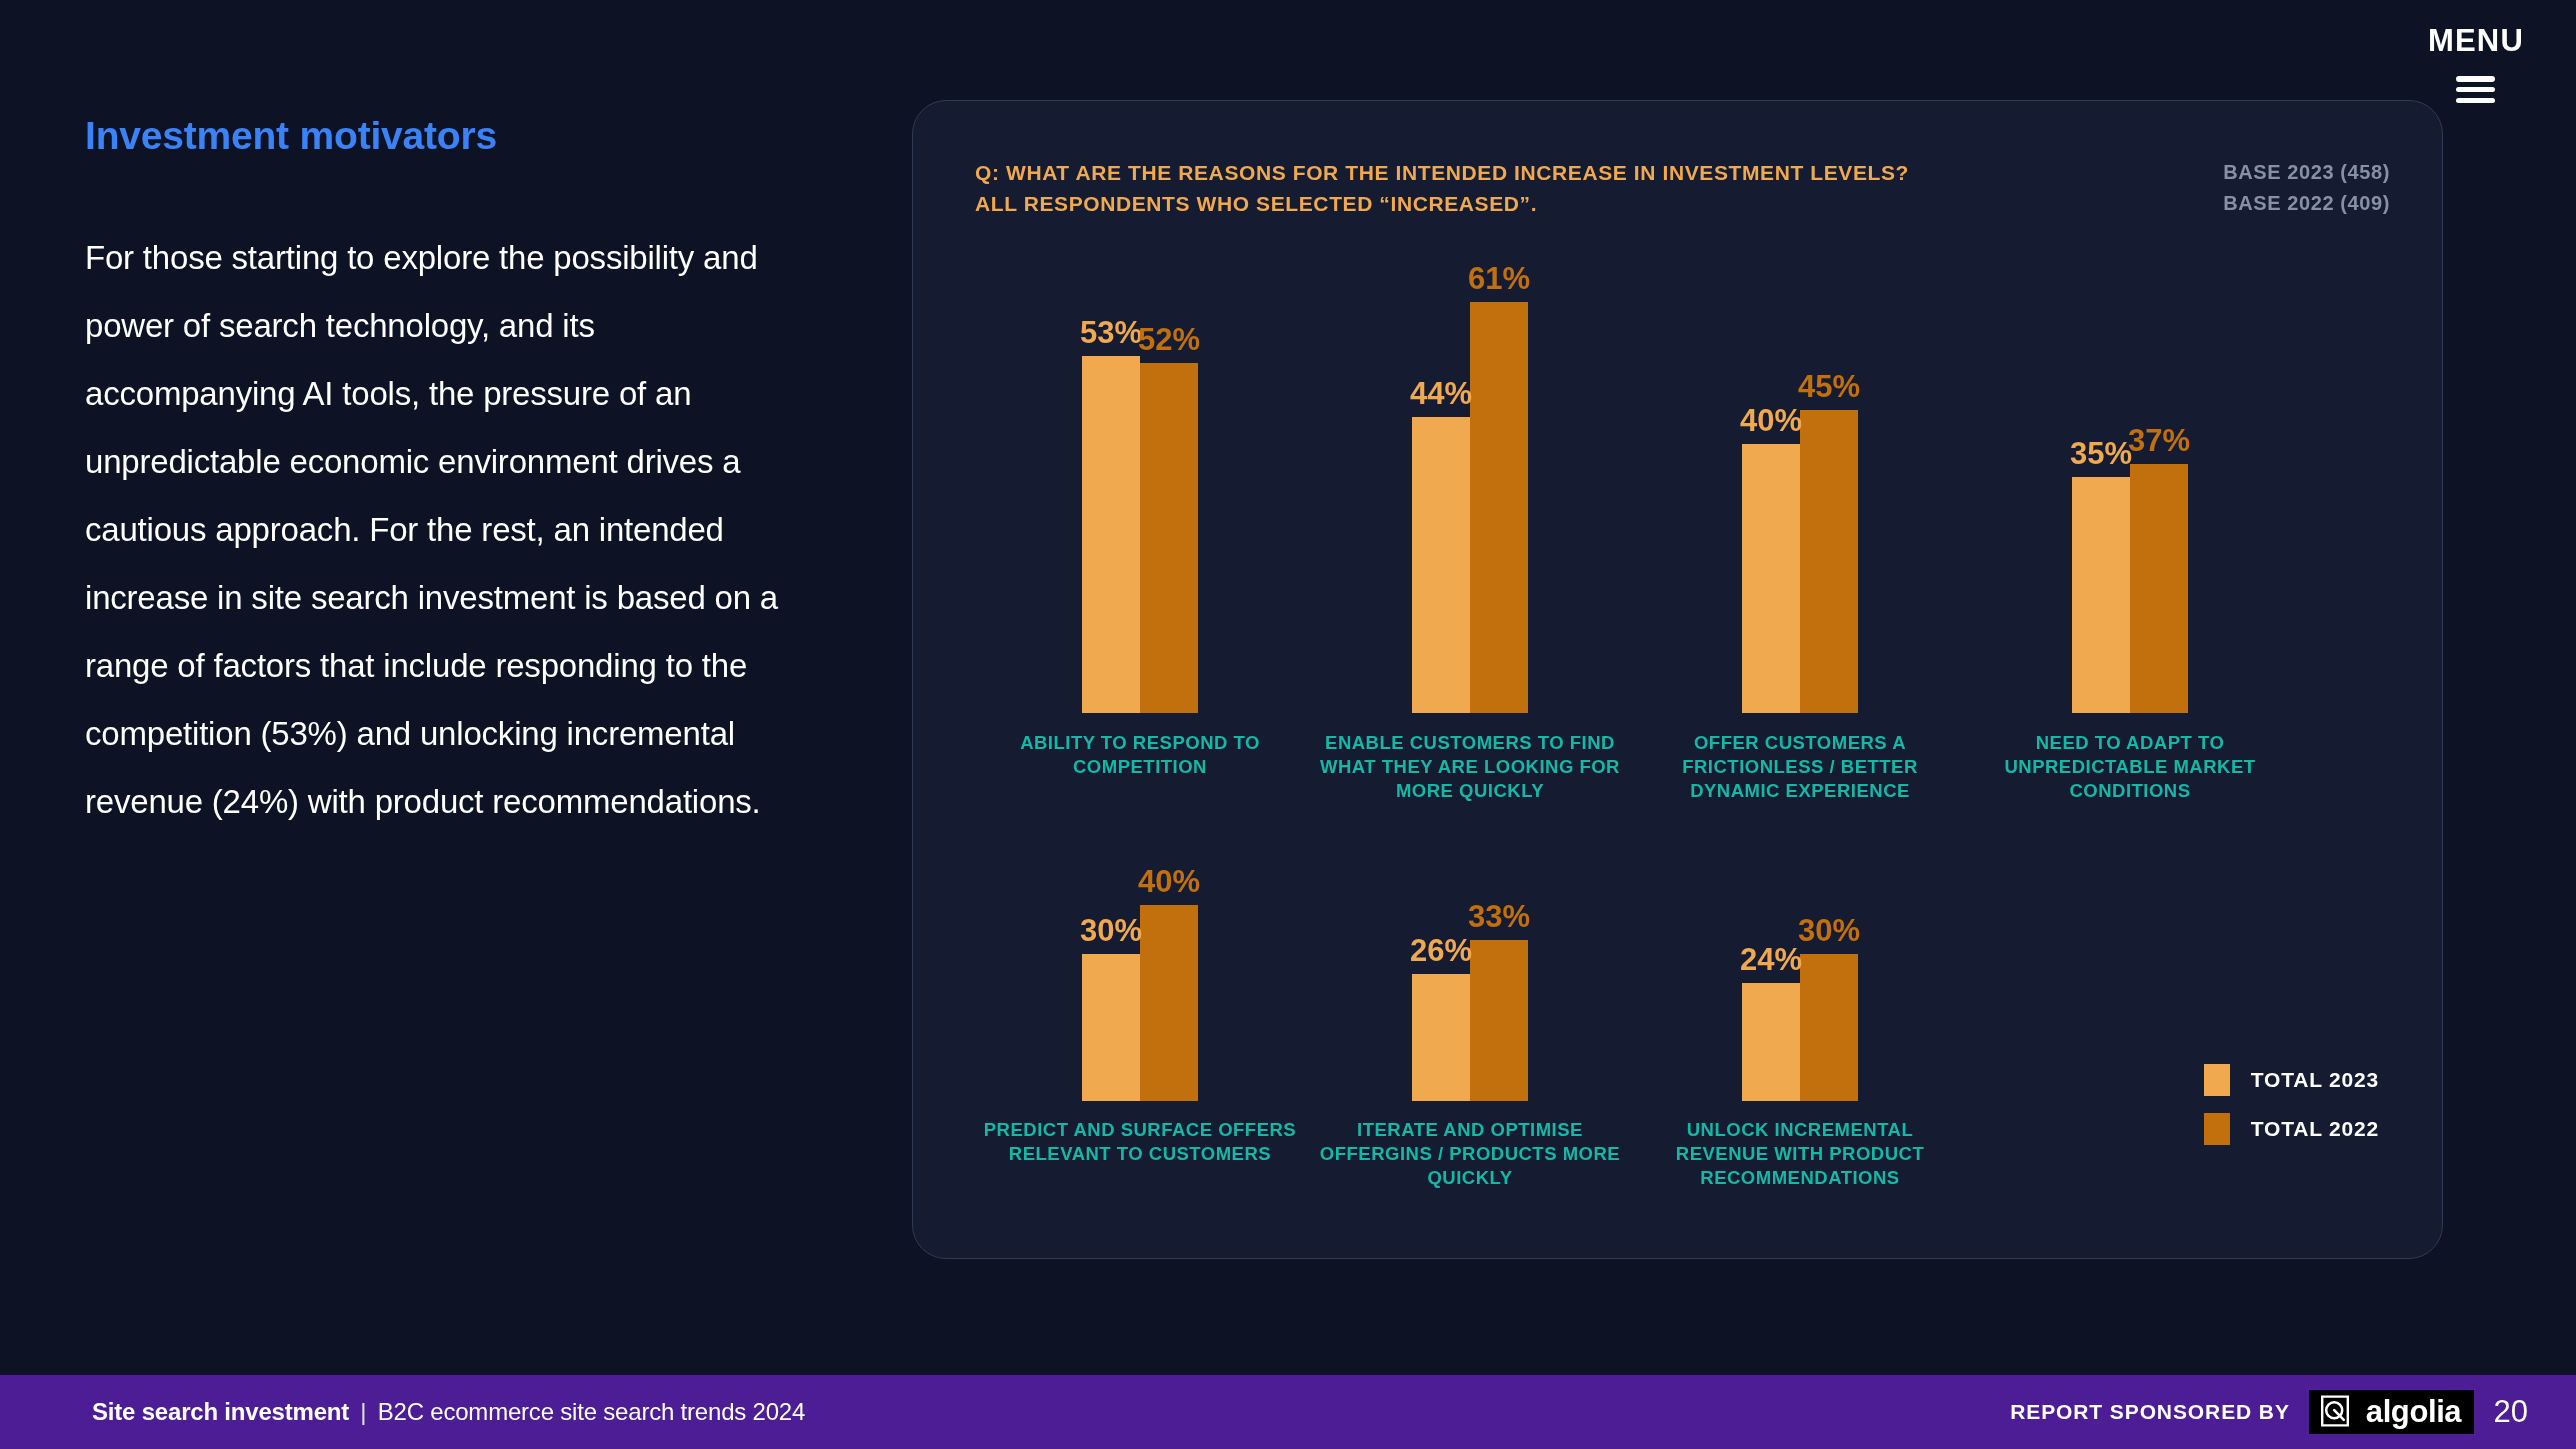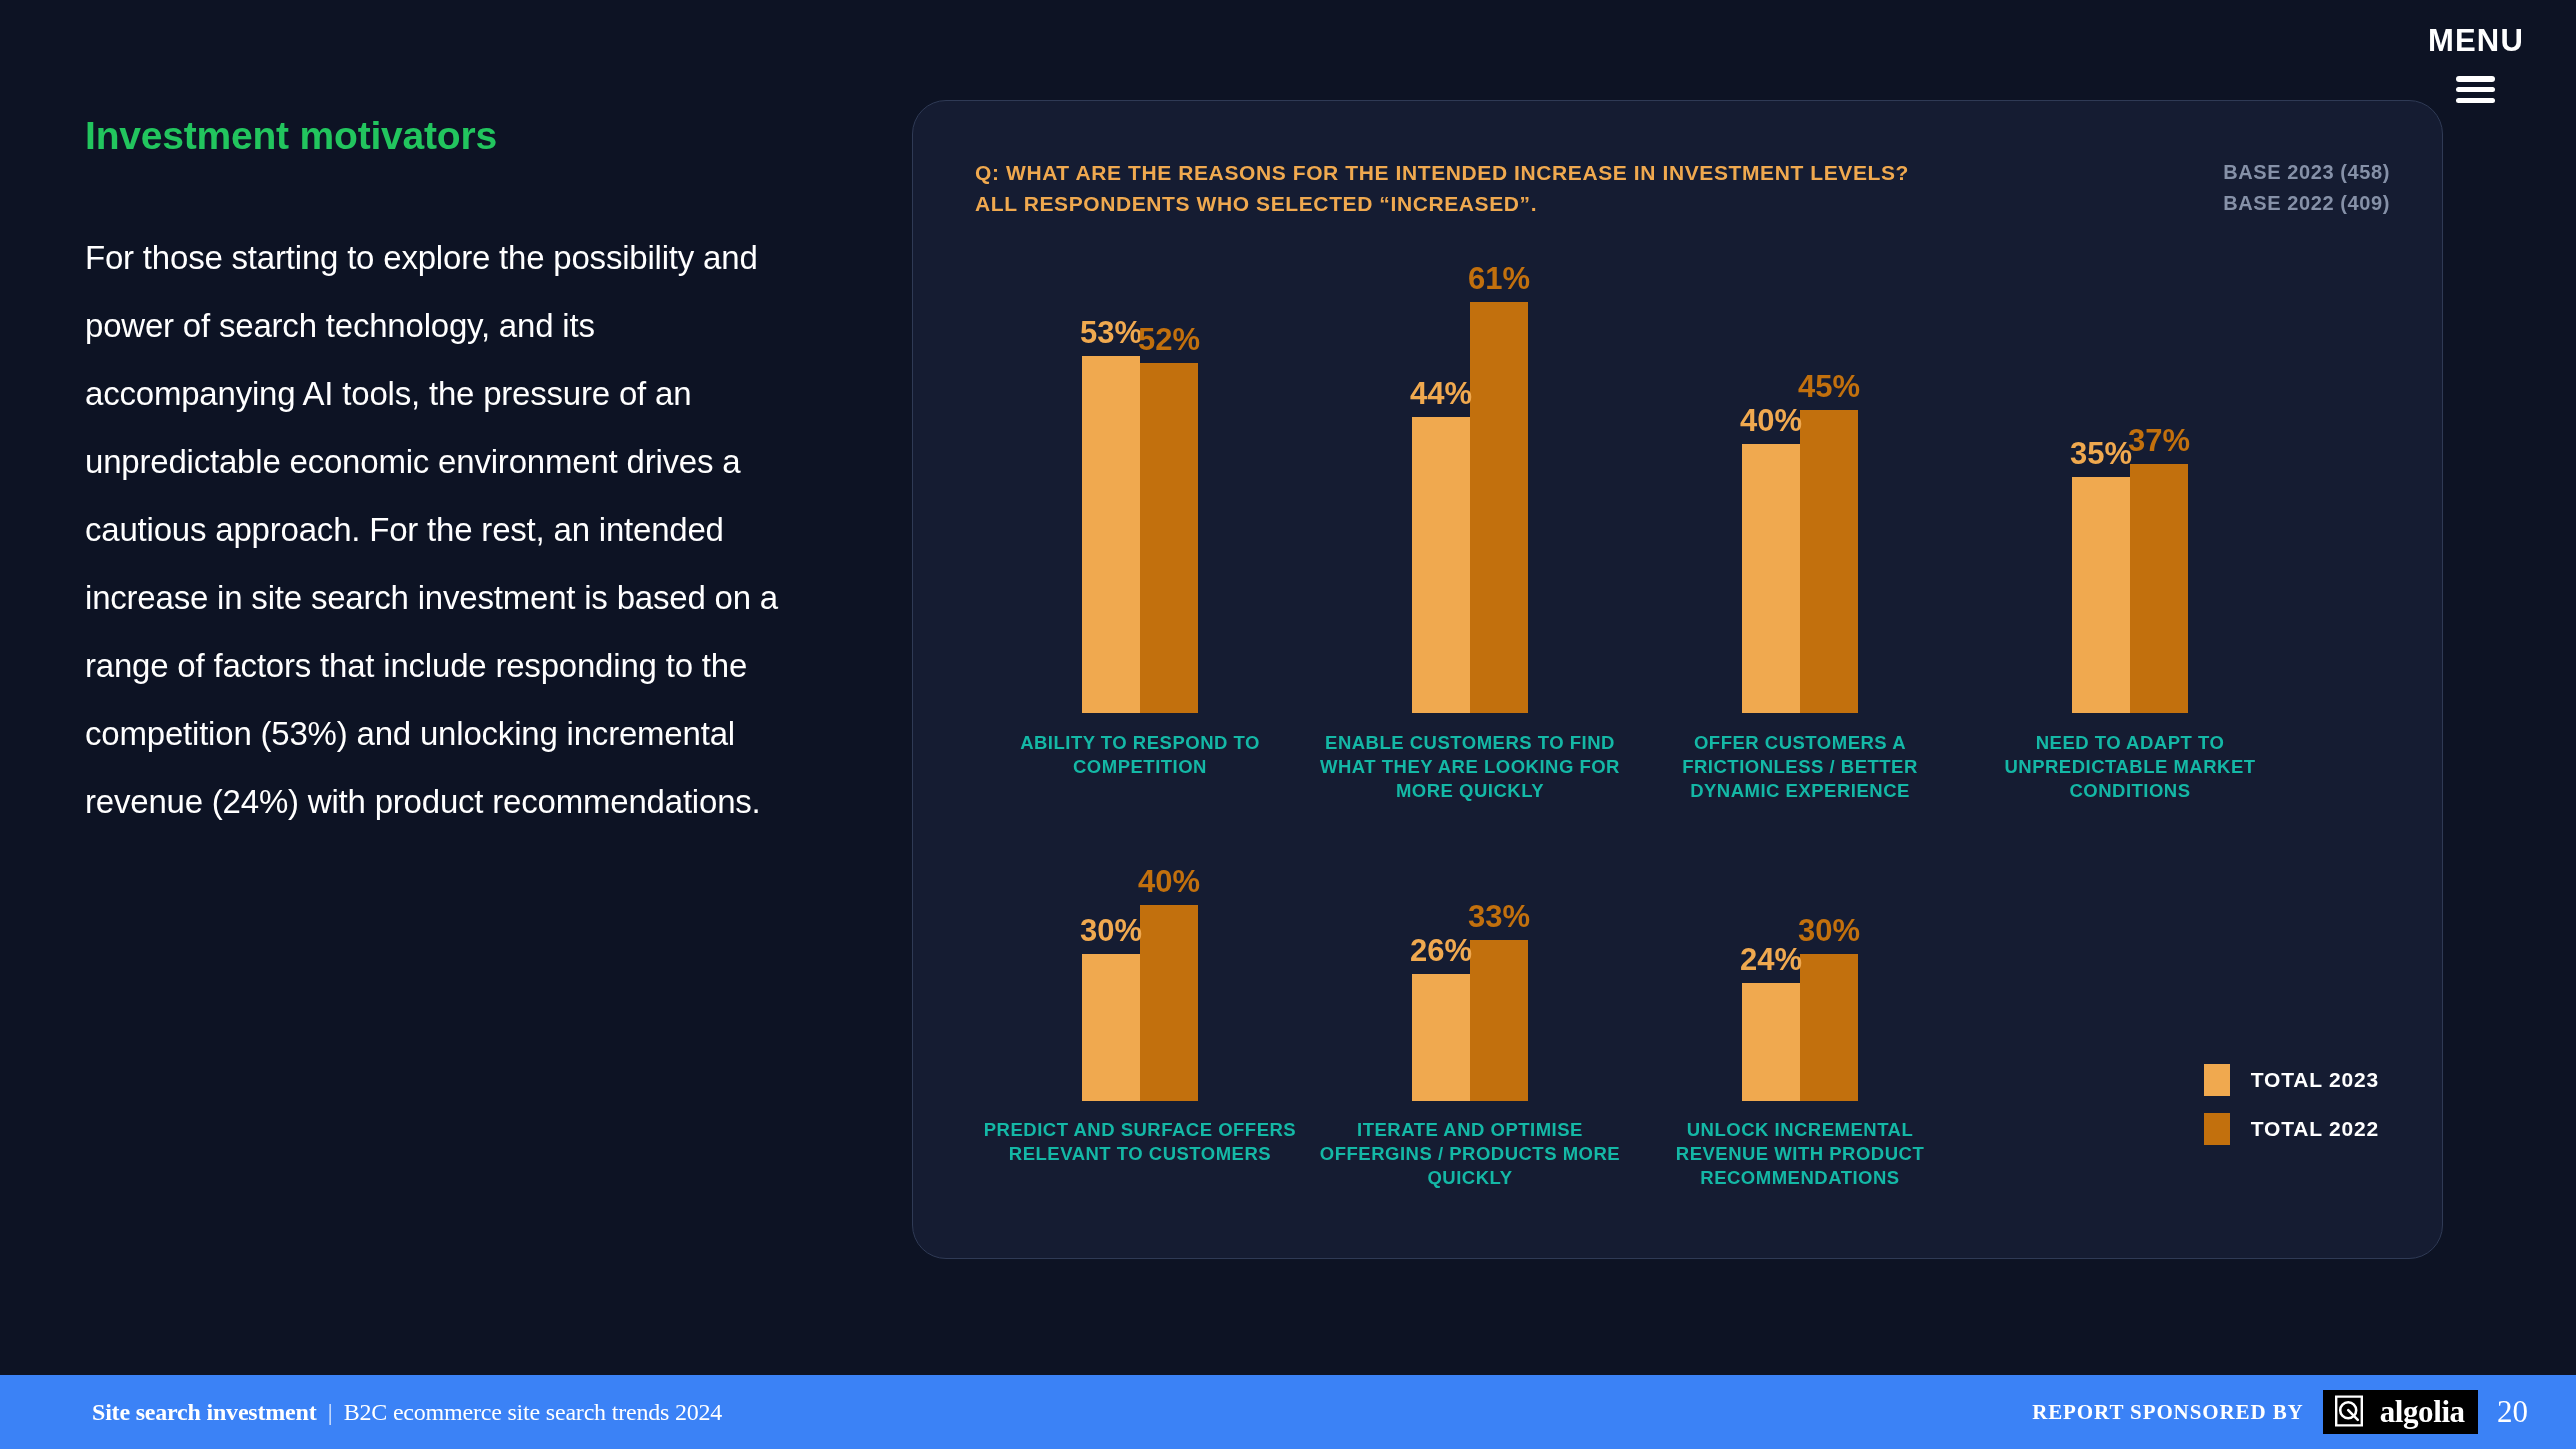--- a/index.html
+++ b/index.html
@@ -23,21 +23,21 @@
     color:#ffffff; font-size:31px; font-weight:700; letter-spacing:1.2px;
   }
   .burger{ width:39px; height:27px; display:flex; flex-direction:column; justify-content:space-between; }
   .burger span{ display:block; height:5.6px; background:#ffffff; border-radius:3.2px; }
 
   
   .left{
     position:absolute; left:85px; top:114px; width:725px;
   }
   .left h1{
-    color:#22c55e; font-size:39px; font-weight:700; letter-spacing:-0.2px;
+    color:#3b82f6; font-size:39px; font-weight:700; letter-spacing:-0.2px;
     margin-bottom:66px;
   }
   .left p{
     color:#ffffff; font-size:33px; font-weight:400; line-height:68px;
     letter-spacing:-0.2px;
   }
 
   
   .card{
     position:absolute; left:912px; top:100px;
@@ -104,21 +104,21 @@
   .swatch.y2023{ background:#f0a94f; }
   .swatch.y2022{ background:#c2700d; }
   .legend-label{
     color:#ffffff; font-size:21px; font-weight:700; letter-spacing:0.8px;
     text-transform:uppercase; white-space:nowrap;
   }
 
   
   .footer{
     position:absolute; left:0; bottom:0; width:2576px; height:74px;
-    background:#3b82f6; display:flex; align-items:center;font-family:Liberation Serif, serif;
+    background:#4c1d95; display:flex; align-items:center;
   }
   .footer-left{
     position:absolute; left:92px;
     color:#ffffff; font-size:24px; letter-spacing:-0.2px; display:flex; gap:11.3px;
   }
   .footer-left .bold{ font-weight:700; }
   .footer-left .sep{ opacity:.85; }
   .footer-right{
     position:absolute; right:48px; display:flex; align-items:center; gap:19.3px;
   }

